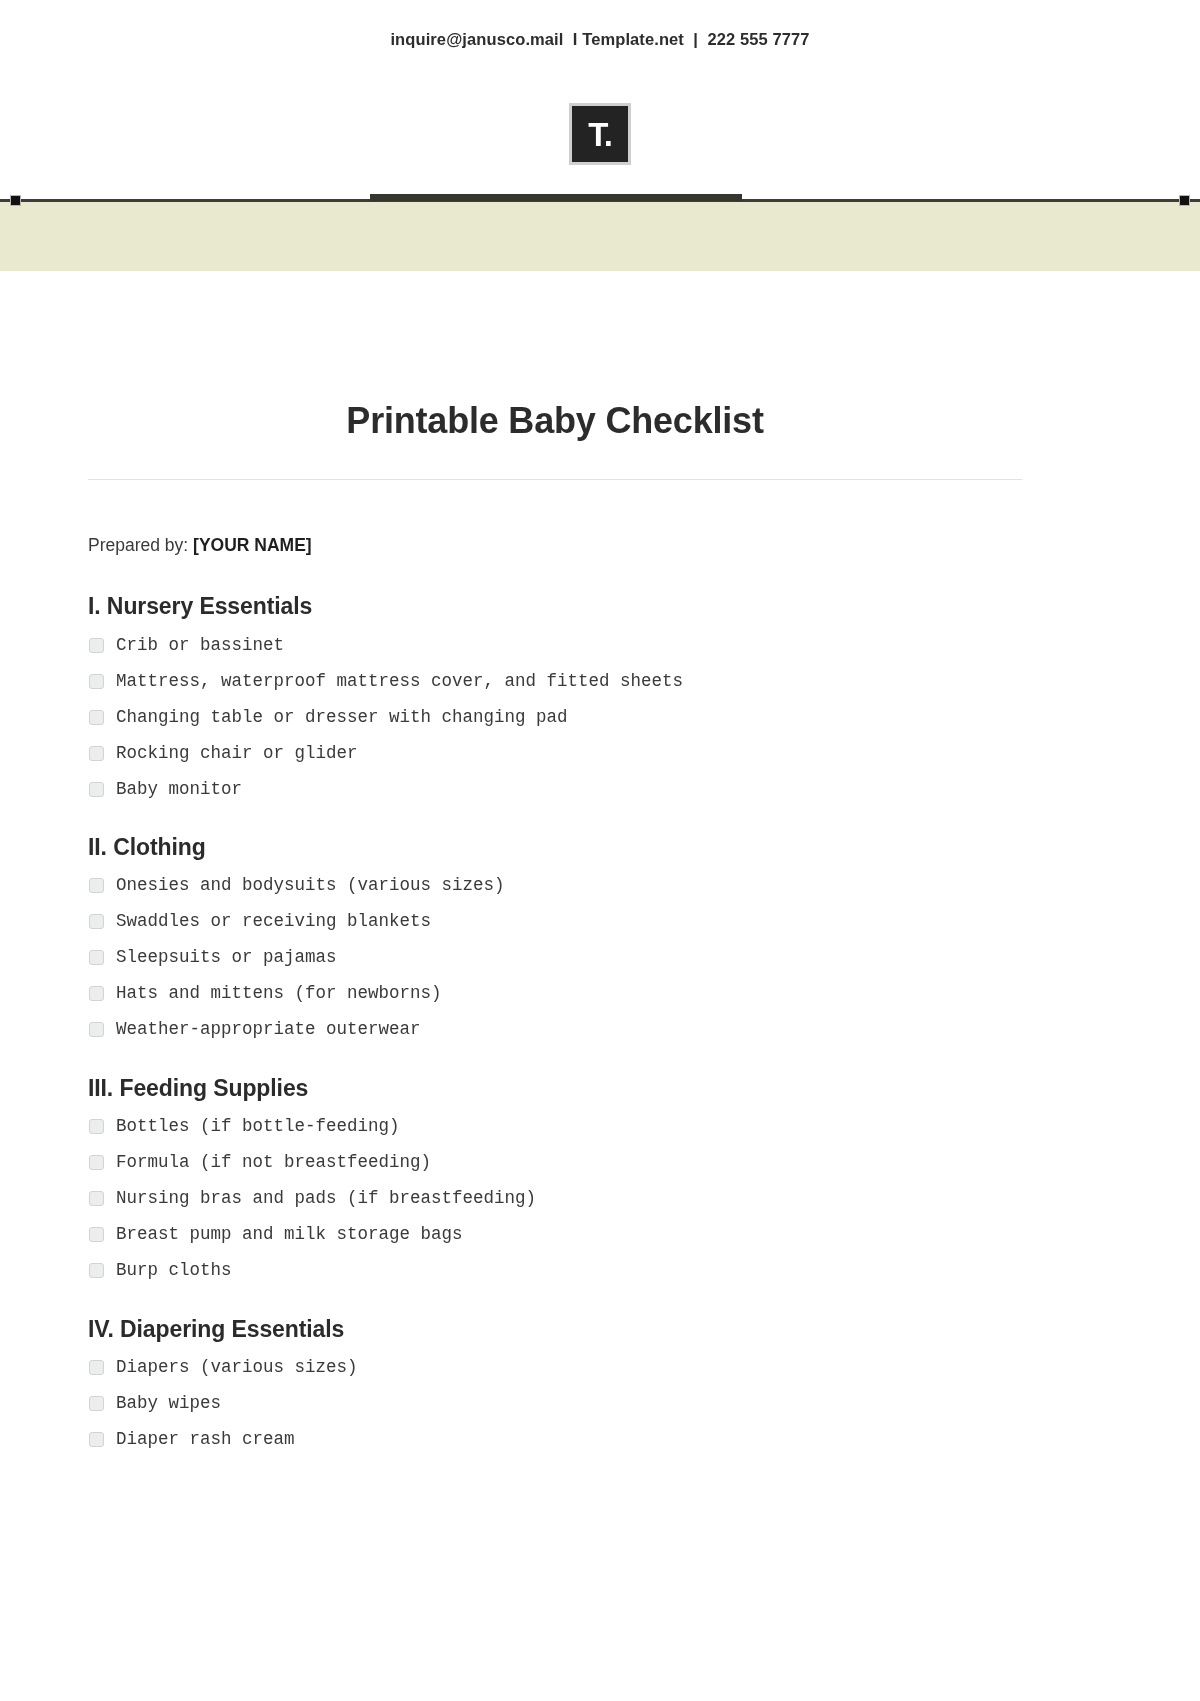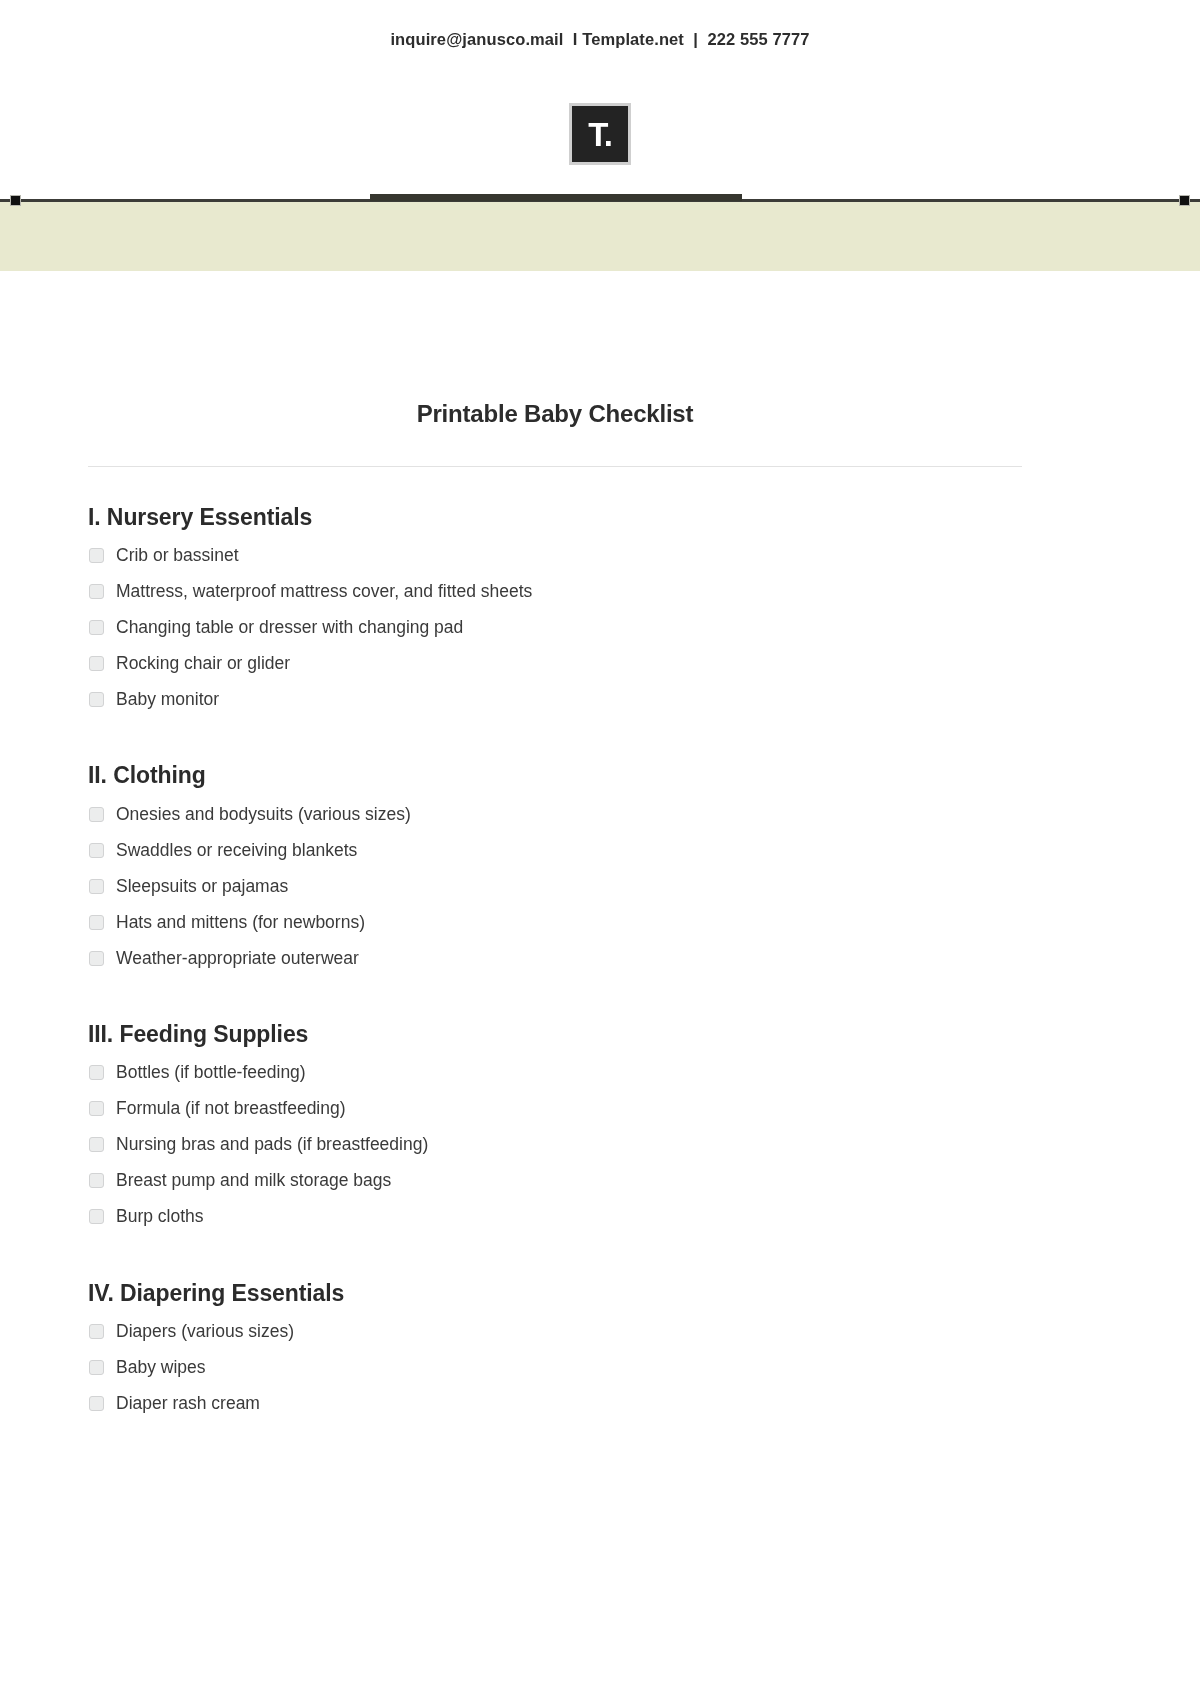--- a/index.html
+++ b/index.html
@@ -114,21 +114,21 @@
     position: absolute;
     left: 88px;
     top: 271px;
     width: 934px;
   }
 
   .doc-title {
     margin: 0;
     padding-top: 129px;
     text-align: center;
-    font-size: 24px;
+    font-size: 36px;
     font-weight: 700;
     color: #2c2c2c;
     letter-spacing: -0.2px;
     line-height: 1.15;
   }
 
   .title-divider {
     margin-top: 38px;
     height: 1px;
     background: #e2e2e2;
@@ -137,36 +137,37 @@
 
   .prepared-by {
     margin-top: 55px;
     font-size: 17.5px;
     color: #3a3a3a;
     line-height: 1.2;
   }
   .prepared-by .label { font-weight: 400; }
   .prepared-by .value { font-weight: 700; color: #1f1f1f; }
 
-  .section { margin-top: 44px; }
+  .section { margin-top: 26px; }
   .section:first-of-type { margin-top: 36px; }
 
   .section-heading {
     margin: 0 0 6px 0;
     font-size: 23px;
     font-weight: 700;
     color: #2b2b2b;
     letter-spacing: -0.1px;
     line-height: 1.25;
   }
 
   .check-list {
     list-style: none;
     margin: 0;
     padding: 0;
+    font-family: Liberation Mono, monospace;
   }
   .check-item {
     display: flex;
     align-items: center;
     height: 36px;
   }
   .checkbox {
     width: 15px;
     height: 15px;
     flex: 0 0 15px;
@@ -204,20 +205,24 @@
 
   <div class="contact-text">inquire@janusco.mail  I Template.net  |  222 555 7777</div>
 </div>
 
 <div class="doc">
 
   <h1 class="doc-title">Printable Baby Checklist</h1>
 
   <div class="title-divider"></div>
 
+  <div class="prepared-by">
+    <span class="label">Prepared by:</span>
+    <span class="value">[YOUR NAME]</span>
+  </div>
 
   <div id="sections-root">
       <div class="section">
         <h2 class="section-heading">I. Nursery Essentials</h2>
         <ul class="check-list">
           <li class="check-item">
             <span class="checkbox"></span>
             <span class="check-label">Crib or bassinet</span>
           </li>
           <li class="check-item">

